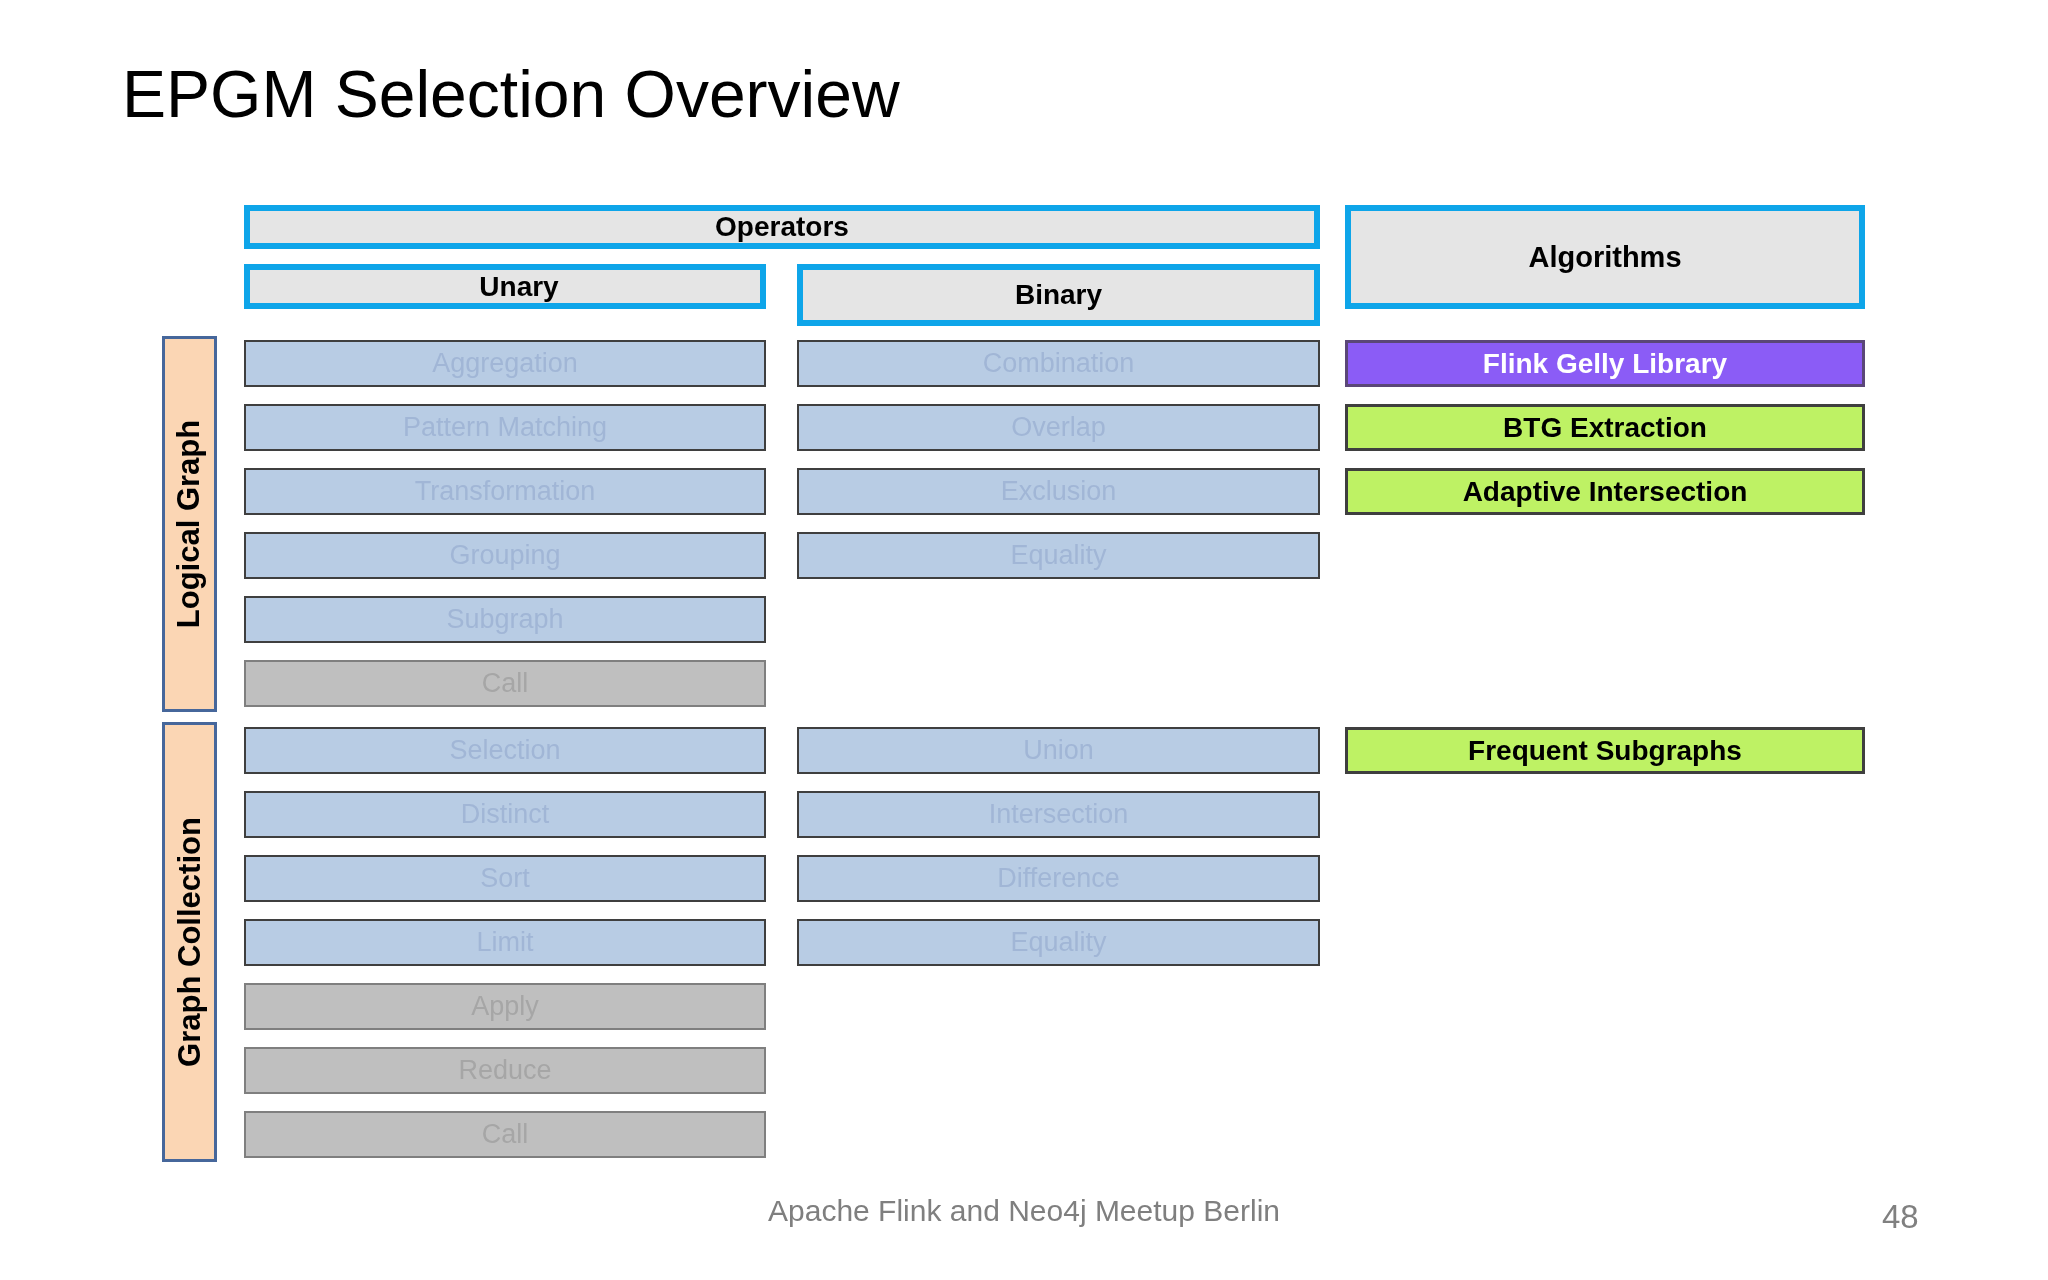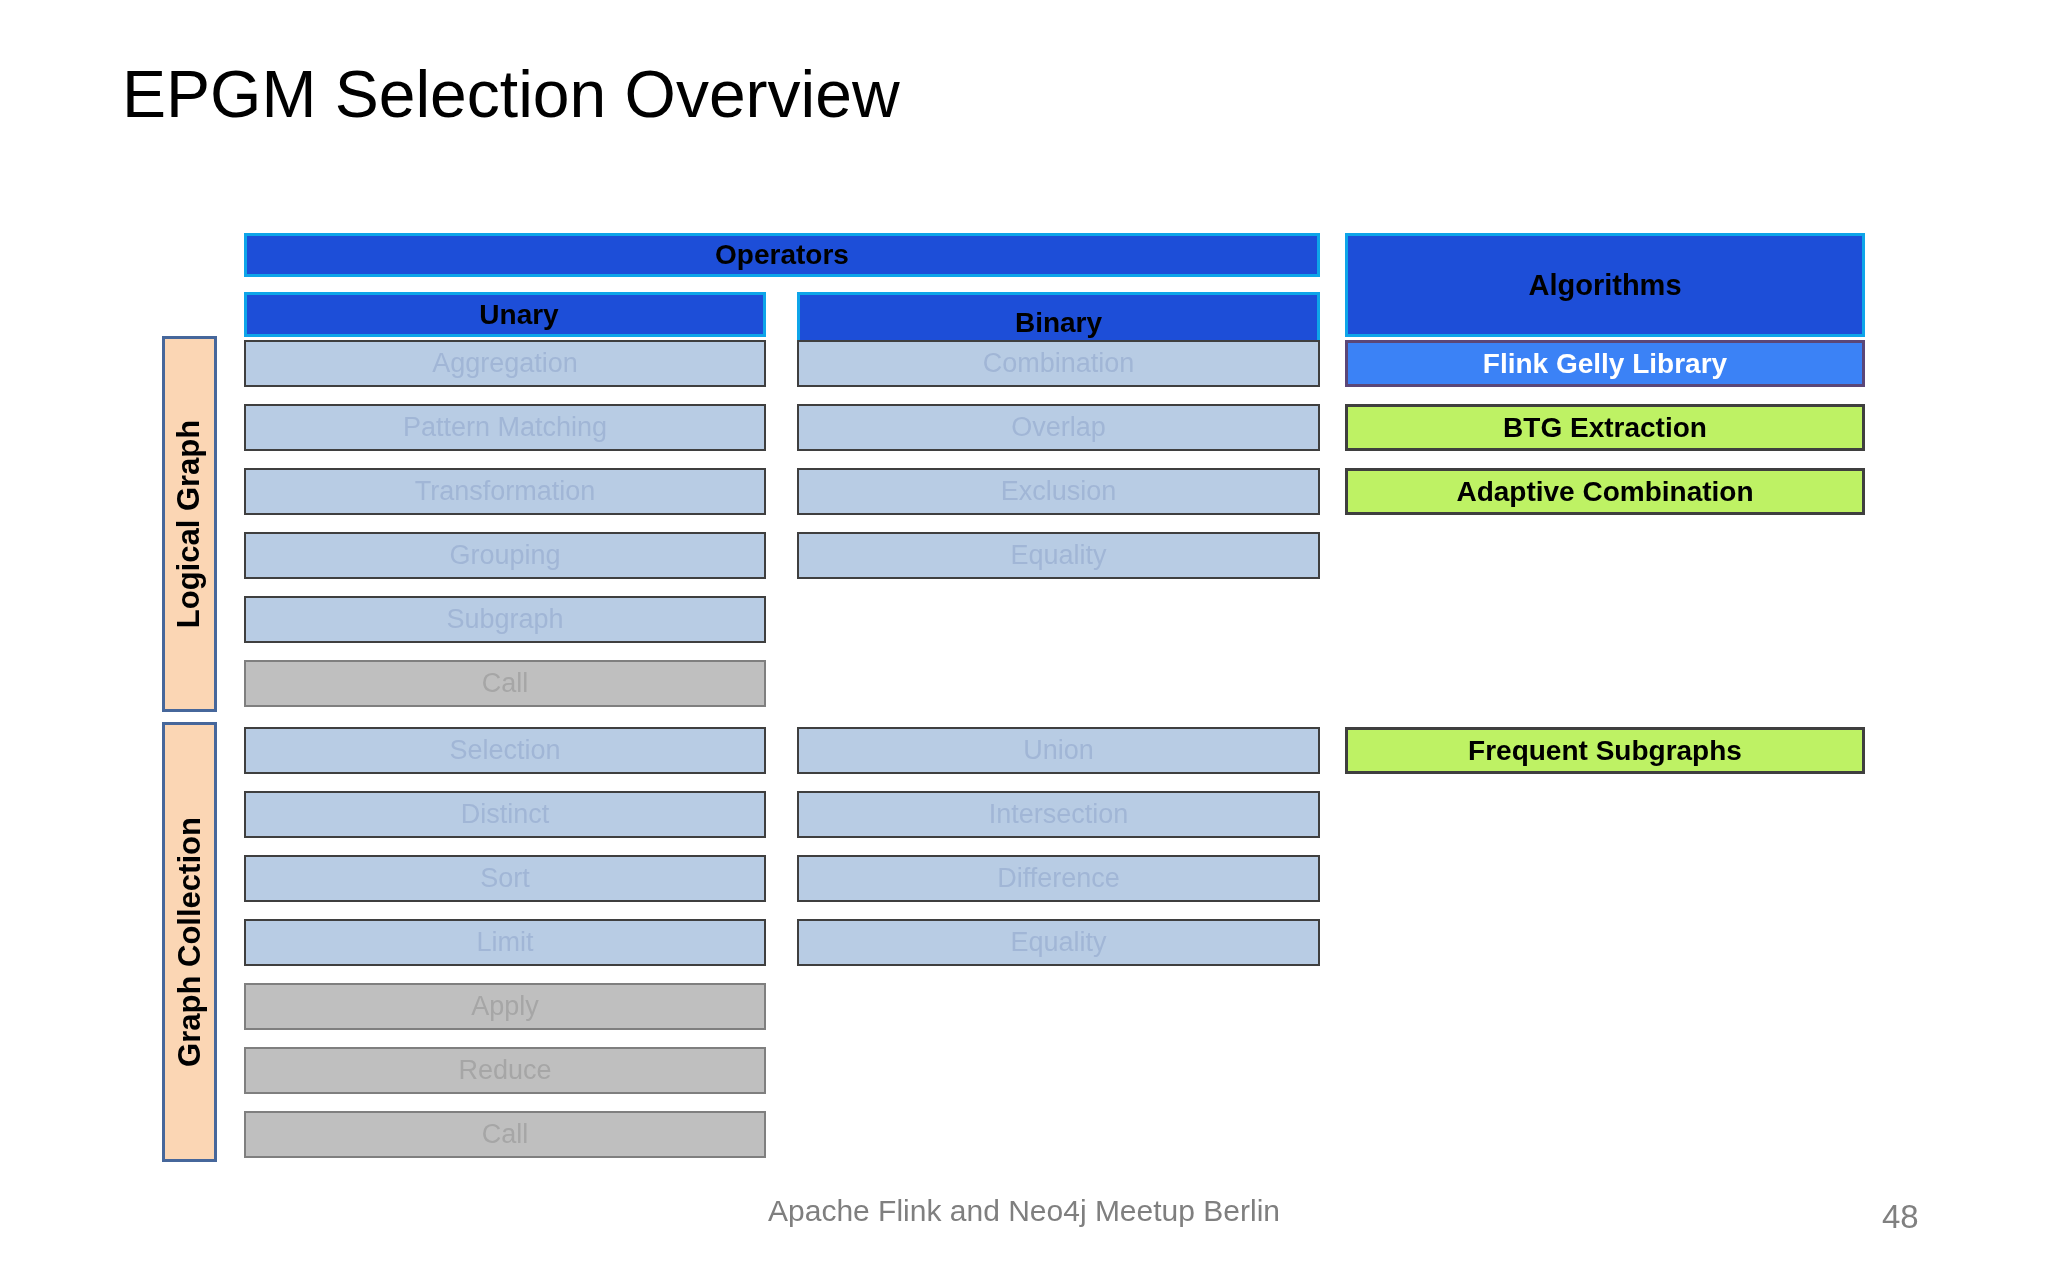--- a/index.html
+++ b/index.html
@@ -6,42 +6,42 @@
   body{
     width:2048px;height:1280px;background:#ffffff;position:relative;overflow:hidden;
     font-family:"Liberation Sans", sans-serif;
   }
   .slide-title{
     position:absolute;left:122px;top:56px;font-size:66px;color:#000;
     font-weight:400;letter-spacing:0px;white-space:nowrap;
   }
   
   .hdr{
-    position:absolute;box-sizing:border-box;background:#1d4ed8;border:3px solid #0ea5e9;
+    position:absolute;box-sizing:border-box;background:#e5e5e5;border:6px solid #0ea5e9;
     display:flex;align-items:center;justify-content:center;
-    font-weight:bold;font-size:28px;color:#000;margin-top:28px;
+    font-weight:bold;font-size:28px;color:#000;
   }
   
   .vlabel{
     position:absolute;box-sizing:border-box;background:#FBD6B4;border:3px solid #46679B;
     display:flex;align-items:center;justify-content:center;overflow:visible;
   }
   .vlabel span{
     transform:rotate(-90deg);white-space:nowrap;font-weight:bold;font-size:31px;color:#000;
   }
   
   .col{position:absolute;}
   .opbox{
     box-sizing:border-box;height:47px;margin-bottom:17px;
     display:flex;align-items:center;justify-content:center;
     font-size:27px;white-space:nowrap;
   }
   .box-blue  {background:#B8CCE4;border:2px solid #3F3F3F;color:#A1B6D6;}
   .box-gray  {background:#BFBFBF;border:2px solid #7F7F7F;color:#A6A6A6;}
-  .box-purple{background:#3b82f6;border:3px solid #5B4778;color:#FFFFFF;font-weight:bold;font-size:28px;}
+  .box-purple{background:#8b5cf6;border:3px solid #5B4778;color:#FFFFFF;font-weight:bold;font-size:28px;}
   .box-green {background:#bef264;border:3px solid #3F3F3F;color:#000000;font-weight:bold;font-size:28px;}
   .footer-text{
     position:absolute;left:0;right:0;top:1194px;text-align:center;
     color:#7F7F7F;font-size:30px;
   }
   .page-number{
     position:absolute;left:1882px;top:1198px;color:#808080;font-size:33px;
   }
 </style>
 </head>
@@ -71,21 +71,21 @@
   </div>
 <div class="col" style="left:797px;top:340px;width:523px;">
     <div class="opbox box-blue">Combination</div>
     <div class="opbox box-blue">Overlap</div>
     <div class="opbox box-blue">Exclusion</div>
     <div class="opbox box-blue">Equality</div>
   </div>
 <div class="col" style="left:1345px;top:340px;width:520px;">
     <div class="opbox box-purple">Flink Gelly Library</div>
     <div class="opbox box-green">BTG Extraction</div>
-    <div class="opbox box-green">Adaptive Combination</div>
+    <div class="opbox box-green">Adaptive Intersection</div>
   </div>
 
 <div class="col" style="left:244px;top:727px;width:522px;">
     <div class="opbox box-blue">Selection</div>
     <div class="opbox box-blue">Distinct</div>
     <div class="opbox box-blue">Sort</div>
     <div class="opbox box-blue">Limit</div>
     <div class="opbox box-gray">Apply</div>
     <div class="opbox box-gray">Reduce</div>
     <div class="opbox box-gray">Call</div>

